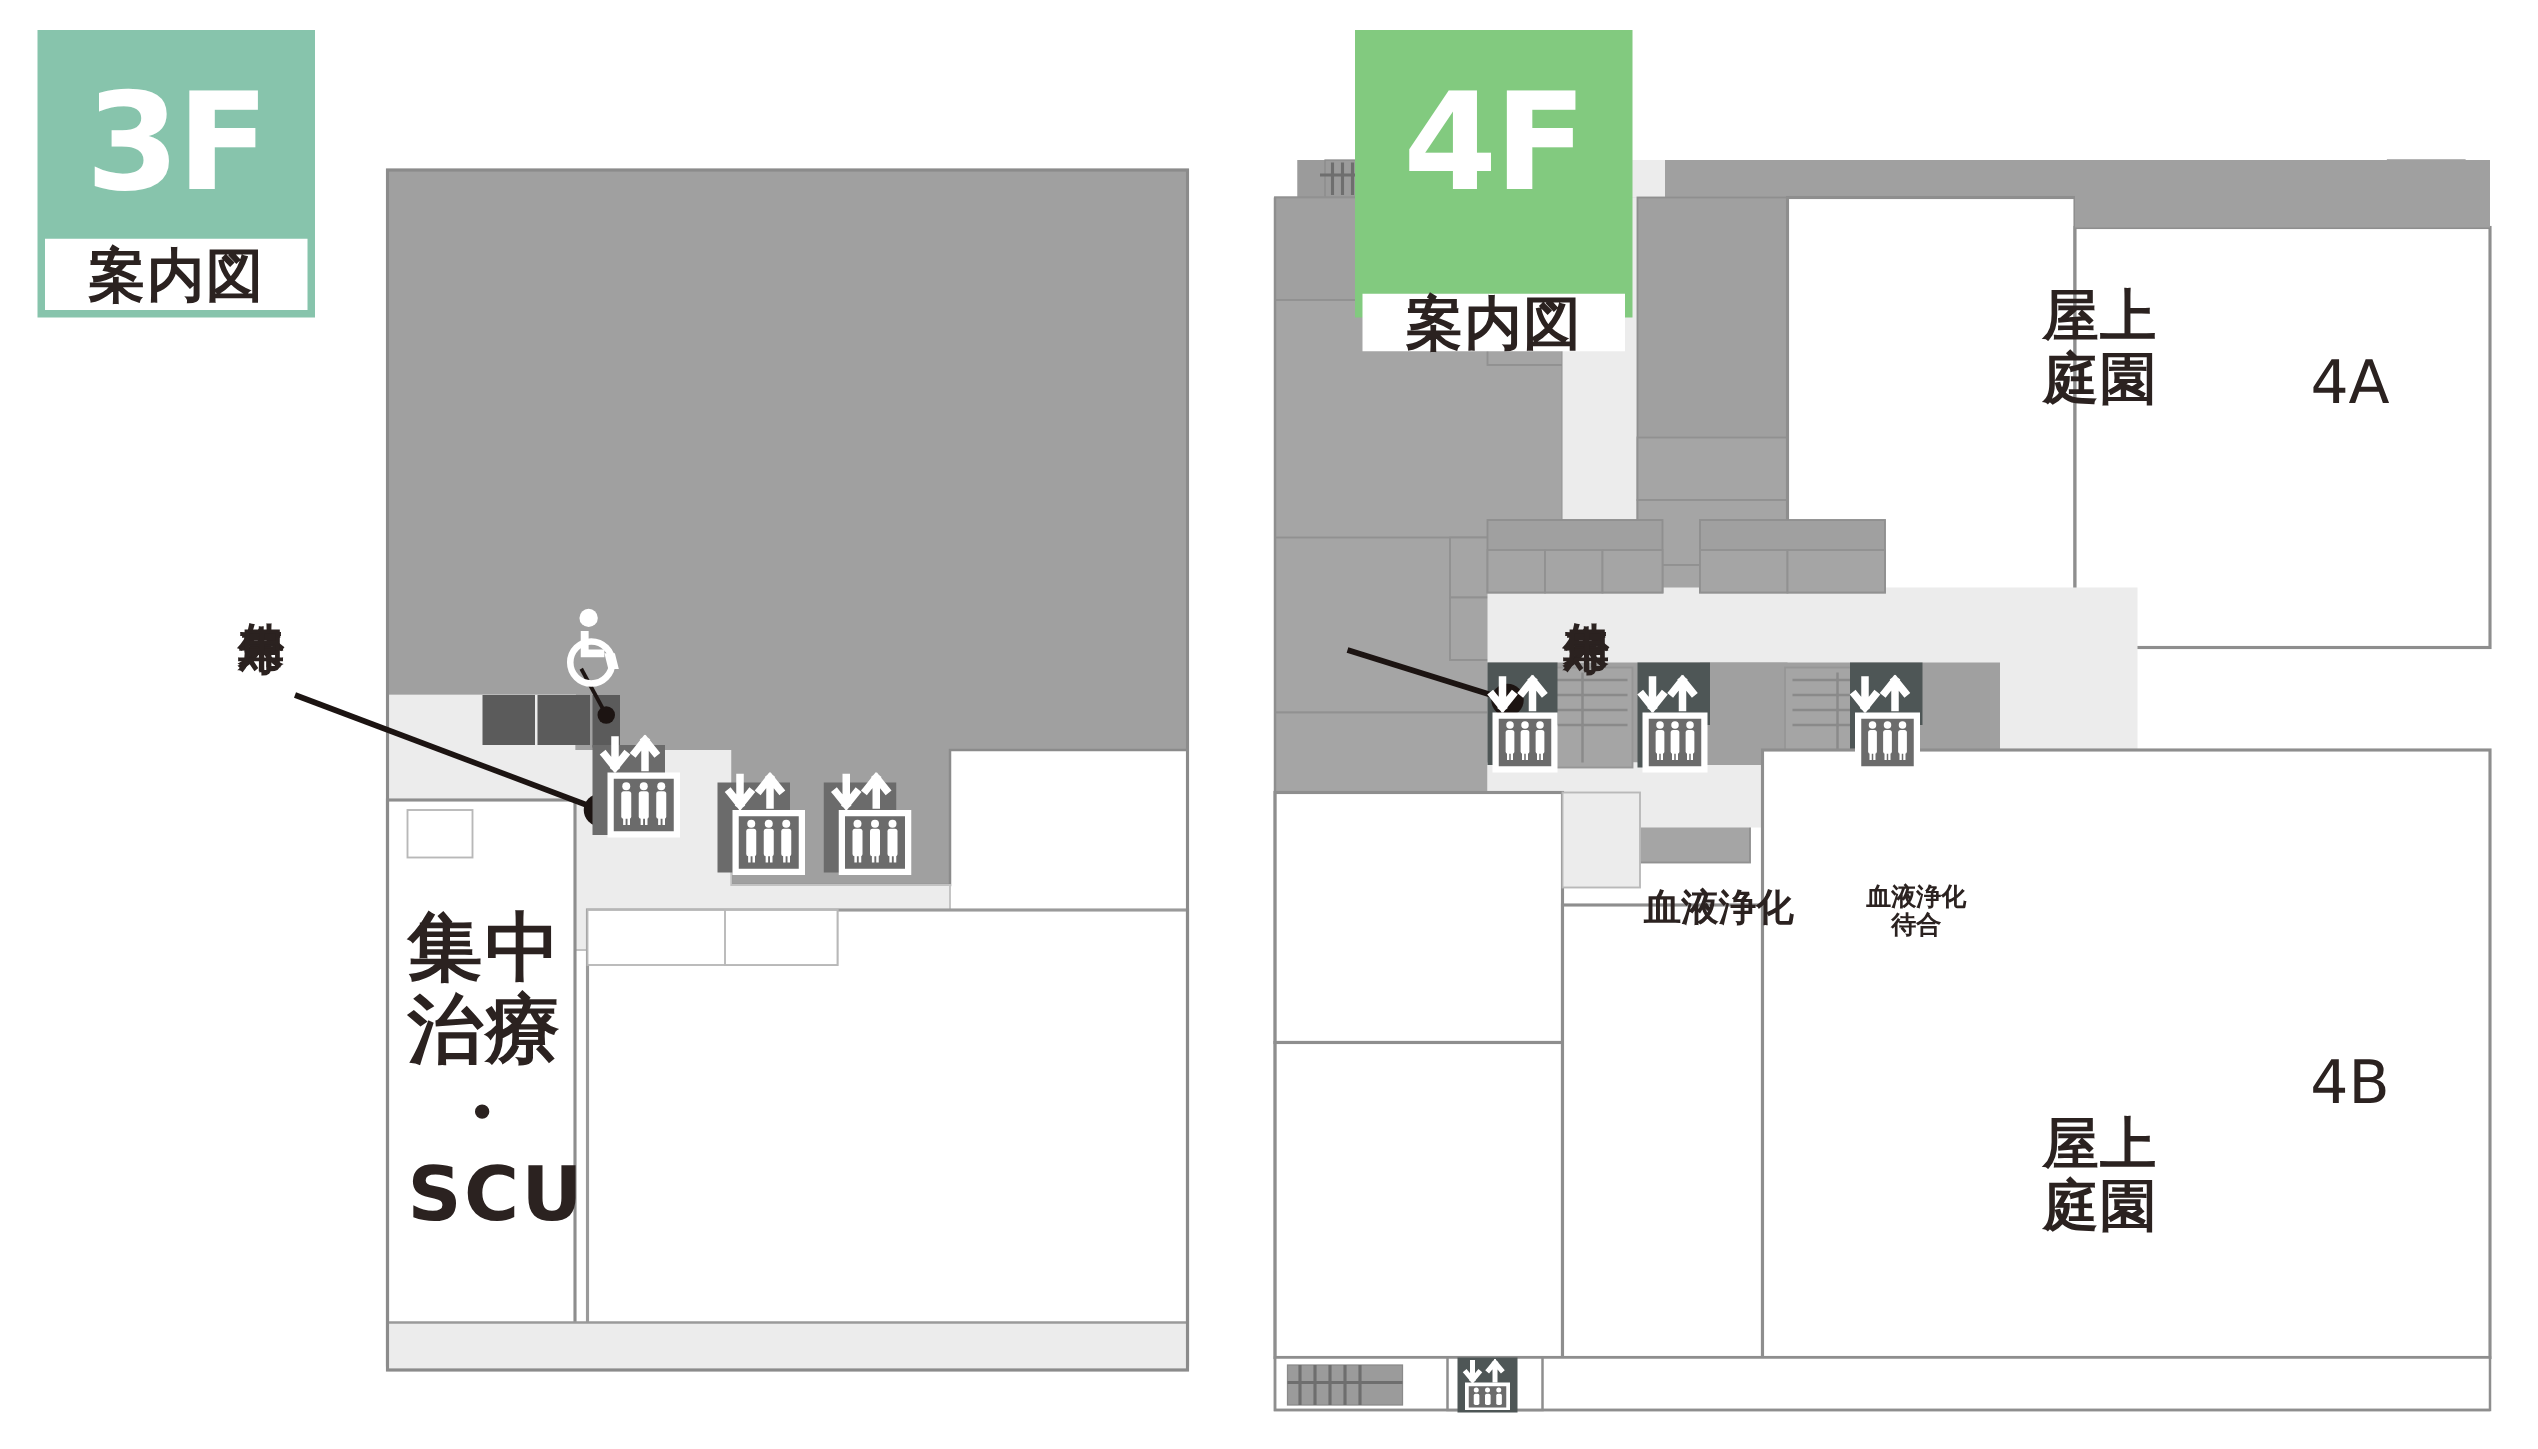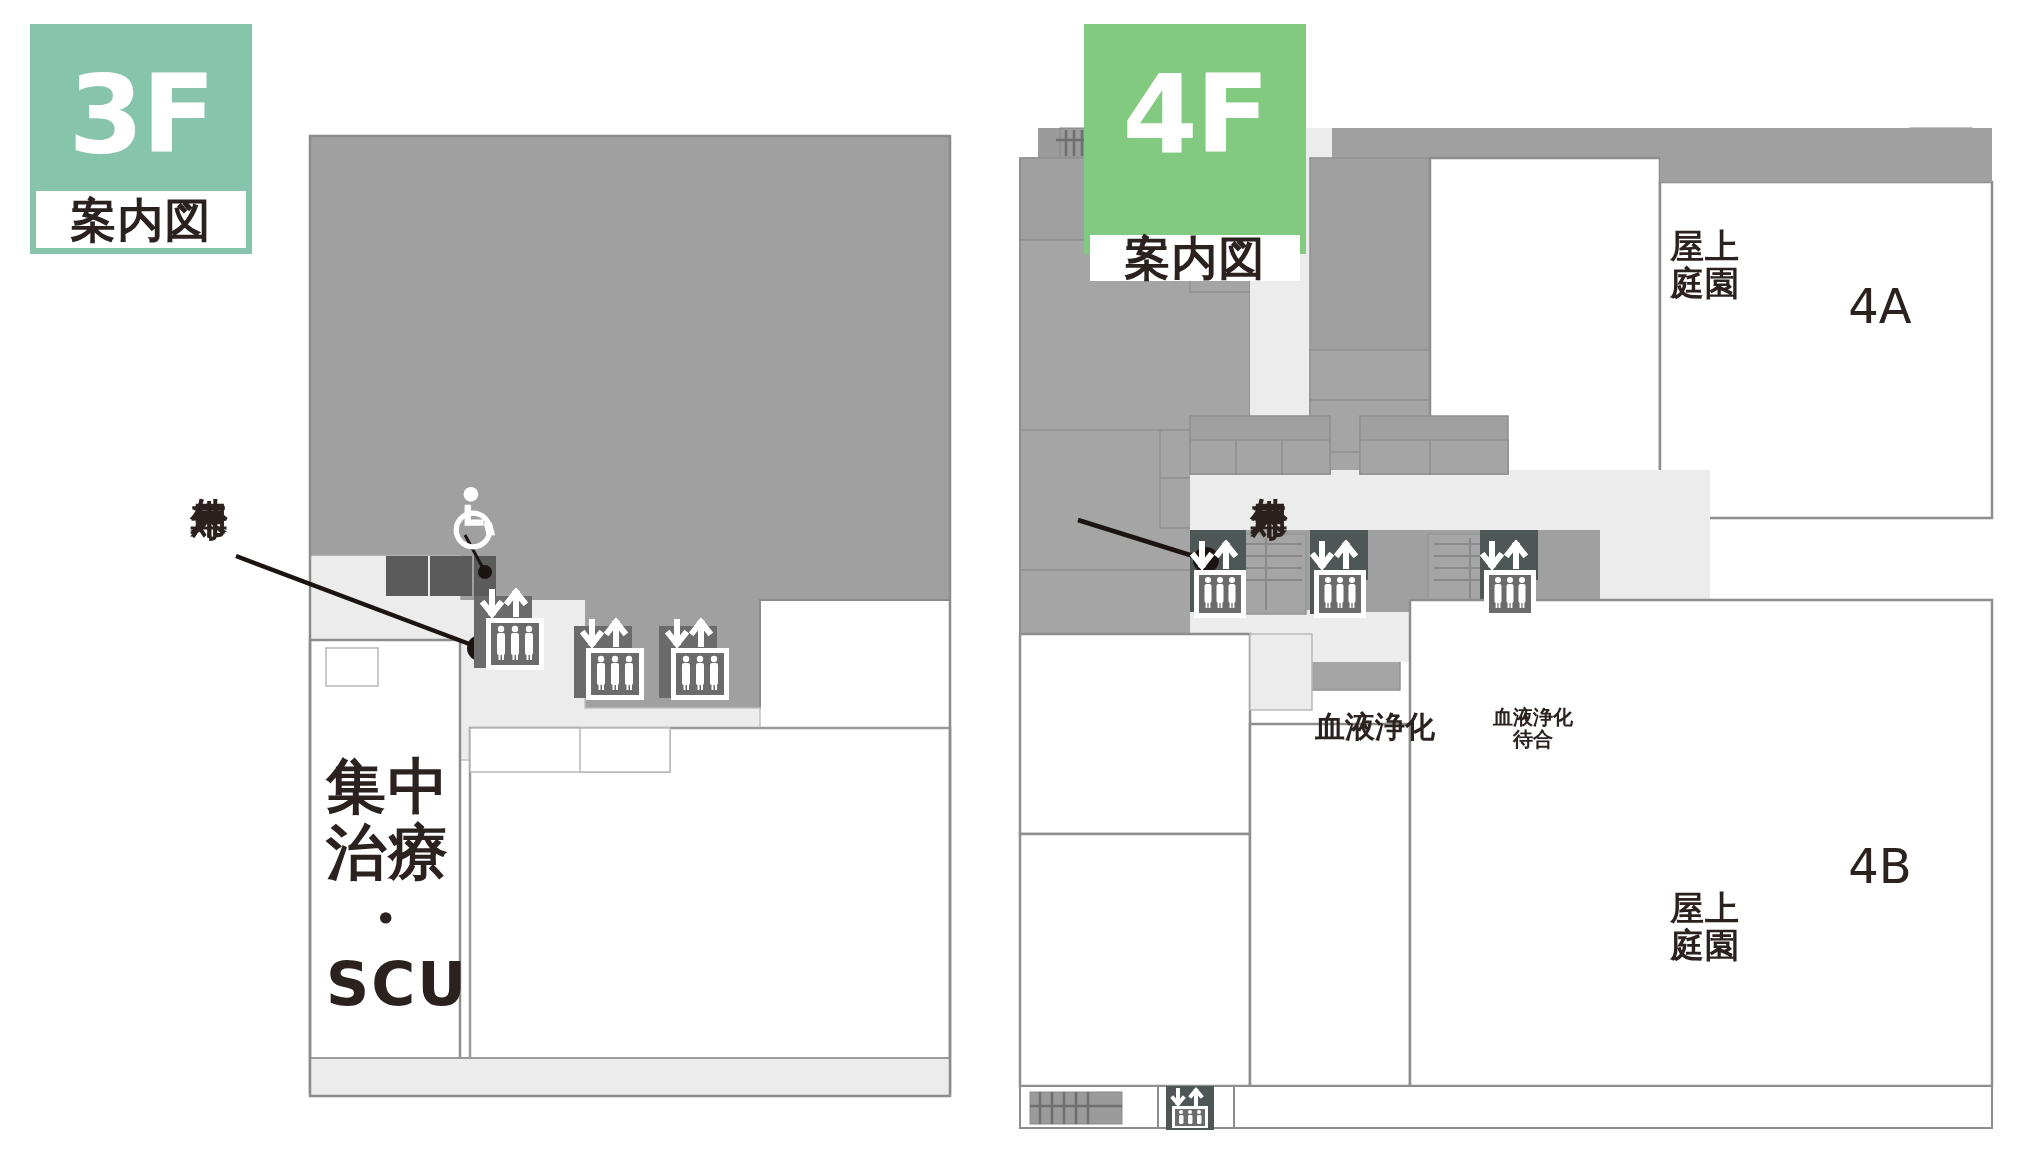--- a/index.html
+++ b/index.html
@@ -32,23 +32,23 @@
     position:absolute;writing-mode:vertical-rl;text-orientation:upright;
     font-size:37px;line-height:1.12;letter-spacing:2px;color:#2b2220;font-weight:600;
     font-family:"DejaVu Sans",sans-serif;white-space:nowrap;
   }
 
   
   .rlabel{
     position:absolute;text-align:center;color:#2b2220;
     font-family:"DejaVu Sans",sans-serif;line-height:1.1;white-space:pre;
   }
-  .rlabel.big{font-size:60px;font-weight:600;letter-spacing:2px;margin-top:28px;}
+  .rlabel.big{font-size:60px;font-weight:600;letter-spacing:2px;}
   .rlabel.huge{font-size:48px;font-weight:500;letter-spacing:0px;}
-  .rlabel.mid{font-size:34px;font-weight:600;letter-spacing:1px;text-align:right;}
+  .rlabel.mid{font-size:45px;font-weight:600;letter-spacing:1px;}
   .rlabel.sm{font-size:30px;font-weight:600;letter-spacing:0px;}
   .rlabel.xs{font-size:20px;font-weight:600;letter-spacing:0px;}
 
   svg{display:block;}
   .plan{position:absolute;}
 </style>
 </head>
 <body>
 
 <div id="stage">

